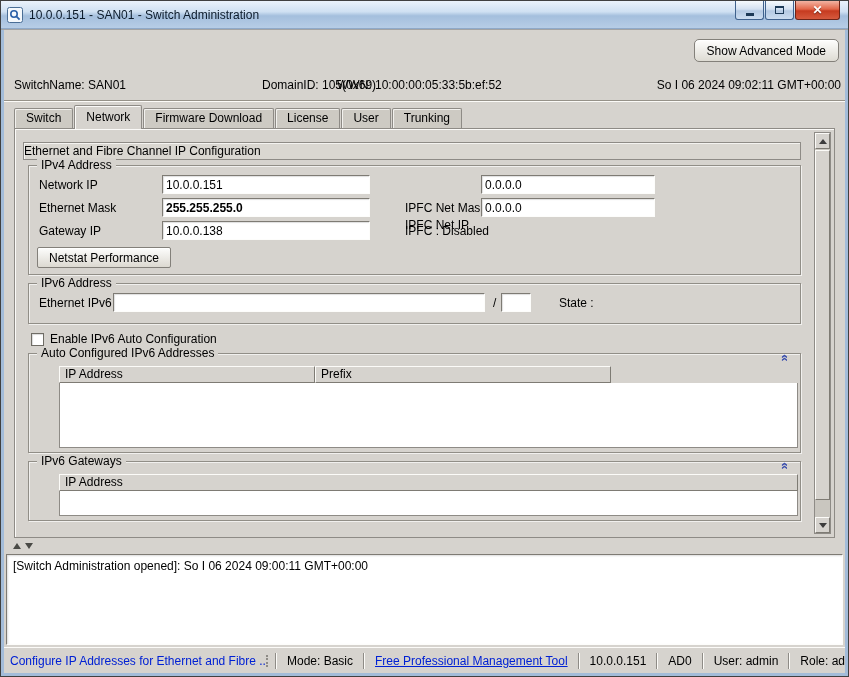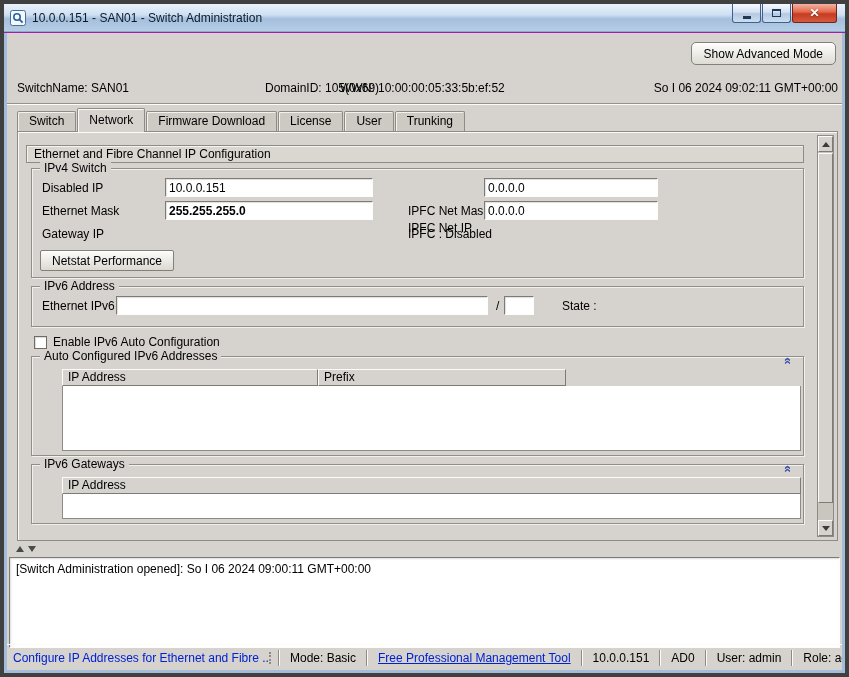--- a/index.html
+++ b/index.html
@@ -1,20 +1,20 @@
 <!DOCTYPE html>
 <html><head>
 <meta charset="utf-8">
 <style>
   * { margin:0; padding:0; box-sizing:border-box; }
   html,body { width:849px; height:677px; overflow:hidden; background:#fff;
               font-family:"Liberation Sans", sans-serif; }
 
   .window { position:relative; width:849px; height:677px;
-            border:4px solid #404040; background:#a21caf; }
+            border:1px solid #404040; background:#a3a3a3; }
 
   
   .titlebar { position:absolute; top:0; left:0; right:0; height:28px;
       background:linear-gradient(180deg,#eaf2fb 0%,#cfe0f2 40%,#a4bfdd 55%,#b7cde6 100%);
       display:flex; align-items:center; padding:0 6px; border-bottom:1px solid #8fa9c8; }
   .app-icon { width:16px; height:16px; margin-right:6px; display:inline-flex; }
   .title-text { font-size:12px; color:#0b1a2a; }
   .win-controls { position:absolute; top:0; right:8px; display:flex; gap:1px; }
   .wbtn { width:29px; height:19px; border:1px solid #3f618c; border-top:none;
           border-radius:0 0 3px 3px; display:flex; justify-content:center;
@@ -55,21 +55,21 @@
   .tab.active { height:24px; margin-bottom:0; line-height:22px; background:#d6d3ce;
                 box-shadow:inset 1px 1px 0 #fbfaf8; }
 
   
   .panel { position:absolute; top:98px; left:10px; width:821px; height:410px;
            background:#d6d3ce; border:1px solid #8e8b86;
            box-shadow:inset 1px 1px 0 #fbfaf8; z-index:1; }
 
   .section-header { position:absolute; left:8px; top:13px; width:778px; height:18px;
       border:1px solid #8e8b86; background:#dad7d1; box-shadow:inset 1px 1px 0 #f4f3f0;
-      font-size:12px; line-height:17px; padding-left:7px; }
+      font-size:12px; line-height:17px; padding-left:0; }
 
   .fs { position:absolute; border:1px solid #918e87;
         box-shadow:inset 1px 1px 0 rgba(255,255,255,.65), 1px 1px 0 rgba(255,255,255,.65); }
   .legend { position:absolute; top:-8px; left:8px; background:#d6d3ce; padding:0 4px;
             font-size:12px; line-height:15px; white-space:nowrap; }
 
   .fs-ipv4 { left:13px; top:36px;  width:773px; height:110px; }
   .fs-ipv6 { left:13px; top:154px; width:773px; height:41px; }
   .fs-auto { left:13px; top:224px; width:773px; height:100px; }
   .fs-gw   { left:13px; top:332px; width:773px; height:60px; }
@@ -106,21 +106,21 @@
               cursor:default; }
   .collapse .glyph { display:inline-block; transform:rotate(-90deg);
               color:#3b4fae; font-weight:bold; font-size:13px; line-height:14px; }
 
   .tbl { position:absolute; left:2px; top:12px; right:2px; bottom:4px;margin-left:28px; }
   .tbl-head { display:flex; height:17px; }
   .th { background:#d6d3ce; border-top:1px solid #fcfbf8; border-left:1px solid #fcfbf8;
         border-right:1px solid #7e7b74; border-bottom:1px solid #7e7b74;
         font-size:12px; line-height:14px; padding:0 5px; white-space:nowrap;
         overflow:hidden; cursor:default; }
-  .w1 { width:256px; } .w2 { width:248px; } .w3 { flex:1; } .wfull { flex:1; }
+  .w1 { width:256px; } .w2 { width:296px; } .w3 { flex:1; } .wfull { flex:1; }
   .tbl-body { position:absolute; top:17px; left:0; right:0; bottom:0; background:#fff;
               border:1px solid #8e8b86; border-top:none; }
 
   
   .vscroll { position:absolute; top:3px; right:3px; width:17px; height:402px;
              background:#c9c6bf; border:1px solid #8e8b86; }
   .sb-btn { position:absolute; left:0; right:0; height:16px; background:#d6d3ce;
             border:1px solid; border-color:#fcfbf8 #7e7b74 #7e7b74 #fcfbf8;
             display:flex; align-items:center; justify-content:center; cursor:default; }
   .sb-up { top:0; } .sb-down { bottom:0; }
@@ -207,26 +207,27 @@
       <div class="tab">License</div>
       <div class="tab">User</div>
       <div class="tab">Trunking</div>
     </div>
 
     <div class="panel">
 
       <div class="section-header">Ethernet and Fibre Channel IP Configuration</div>
 
       <div class="fs fs-ipv4">
-        <span class="legend">IPv4 Switch</span>
-        <span class="flabel lbl-eth-ip">Disabled IP</span>
+        <span class="legend">IPv4 Address</span>
+        <span class="flabel lbl-eth-ip">Network IP</span>
         <input class="fin in-eth-ip" value="10.0.0.151" style="">
         <span class="flabel lbl-eth-mask">Ethernet Mask</span>
         <input class="fin in-eth-mask" value="255.255.255.0" style="">
         <span class="flabel lbl-gw">Gateway IP</span>
+        <input class="fin in-gw" value="10.0.0.138" style="">
         <span class="flabel lbl-ipfc-ip">IPFC Net IP</span>
         <input class="fin in-ipfc-ip" value="0.0.0.0" style="">
         <span class="flabel lbl-ipfc-mask">IPFC Net Mask</span>
         <input class="fin in-ipfc-mask" value="0.0.0.0" style="">
         <span class="flabel dhcp-status">IPFC : Disabled</span>
         <button class="netstat-btn">Netstat Performance</button>
       </div>
 
       <div class="fs fs-ipv6">
         <span class="legend">IPv6 Address</span>

